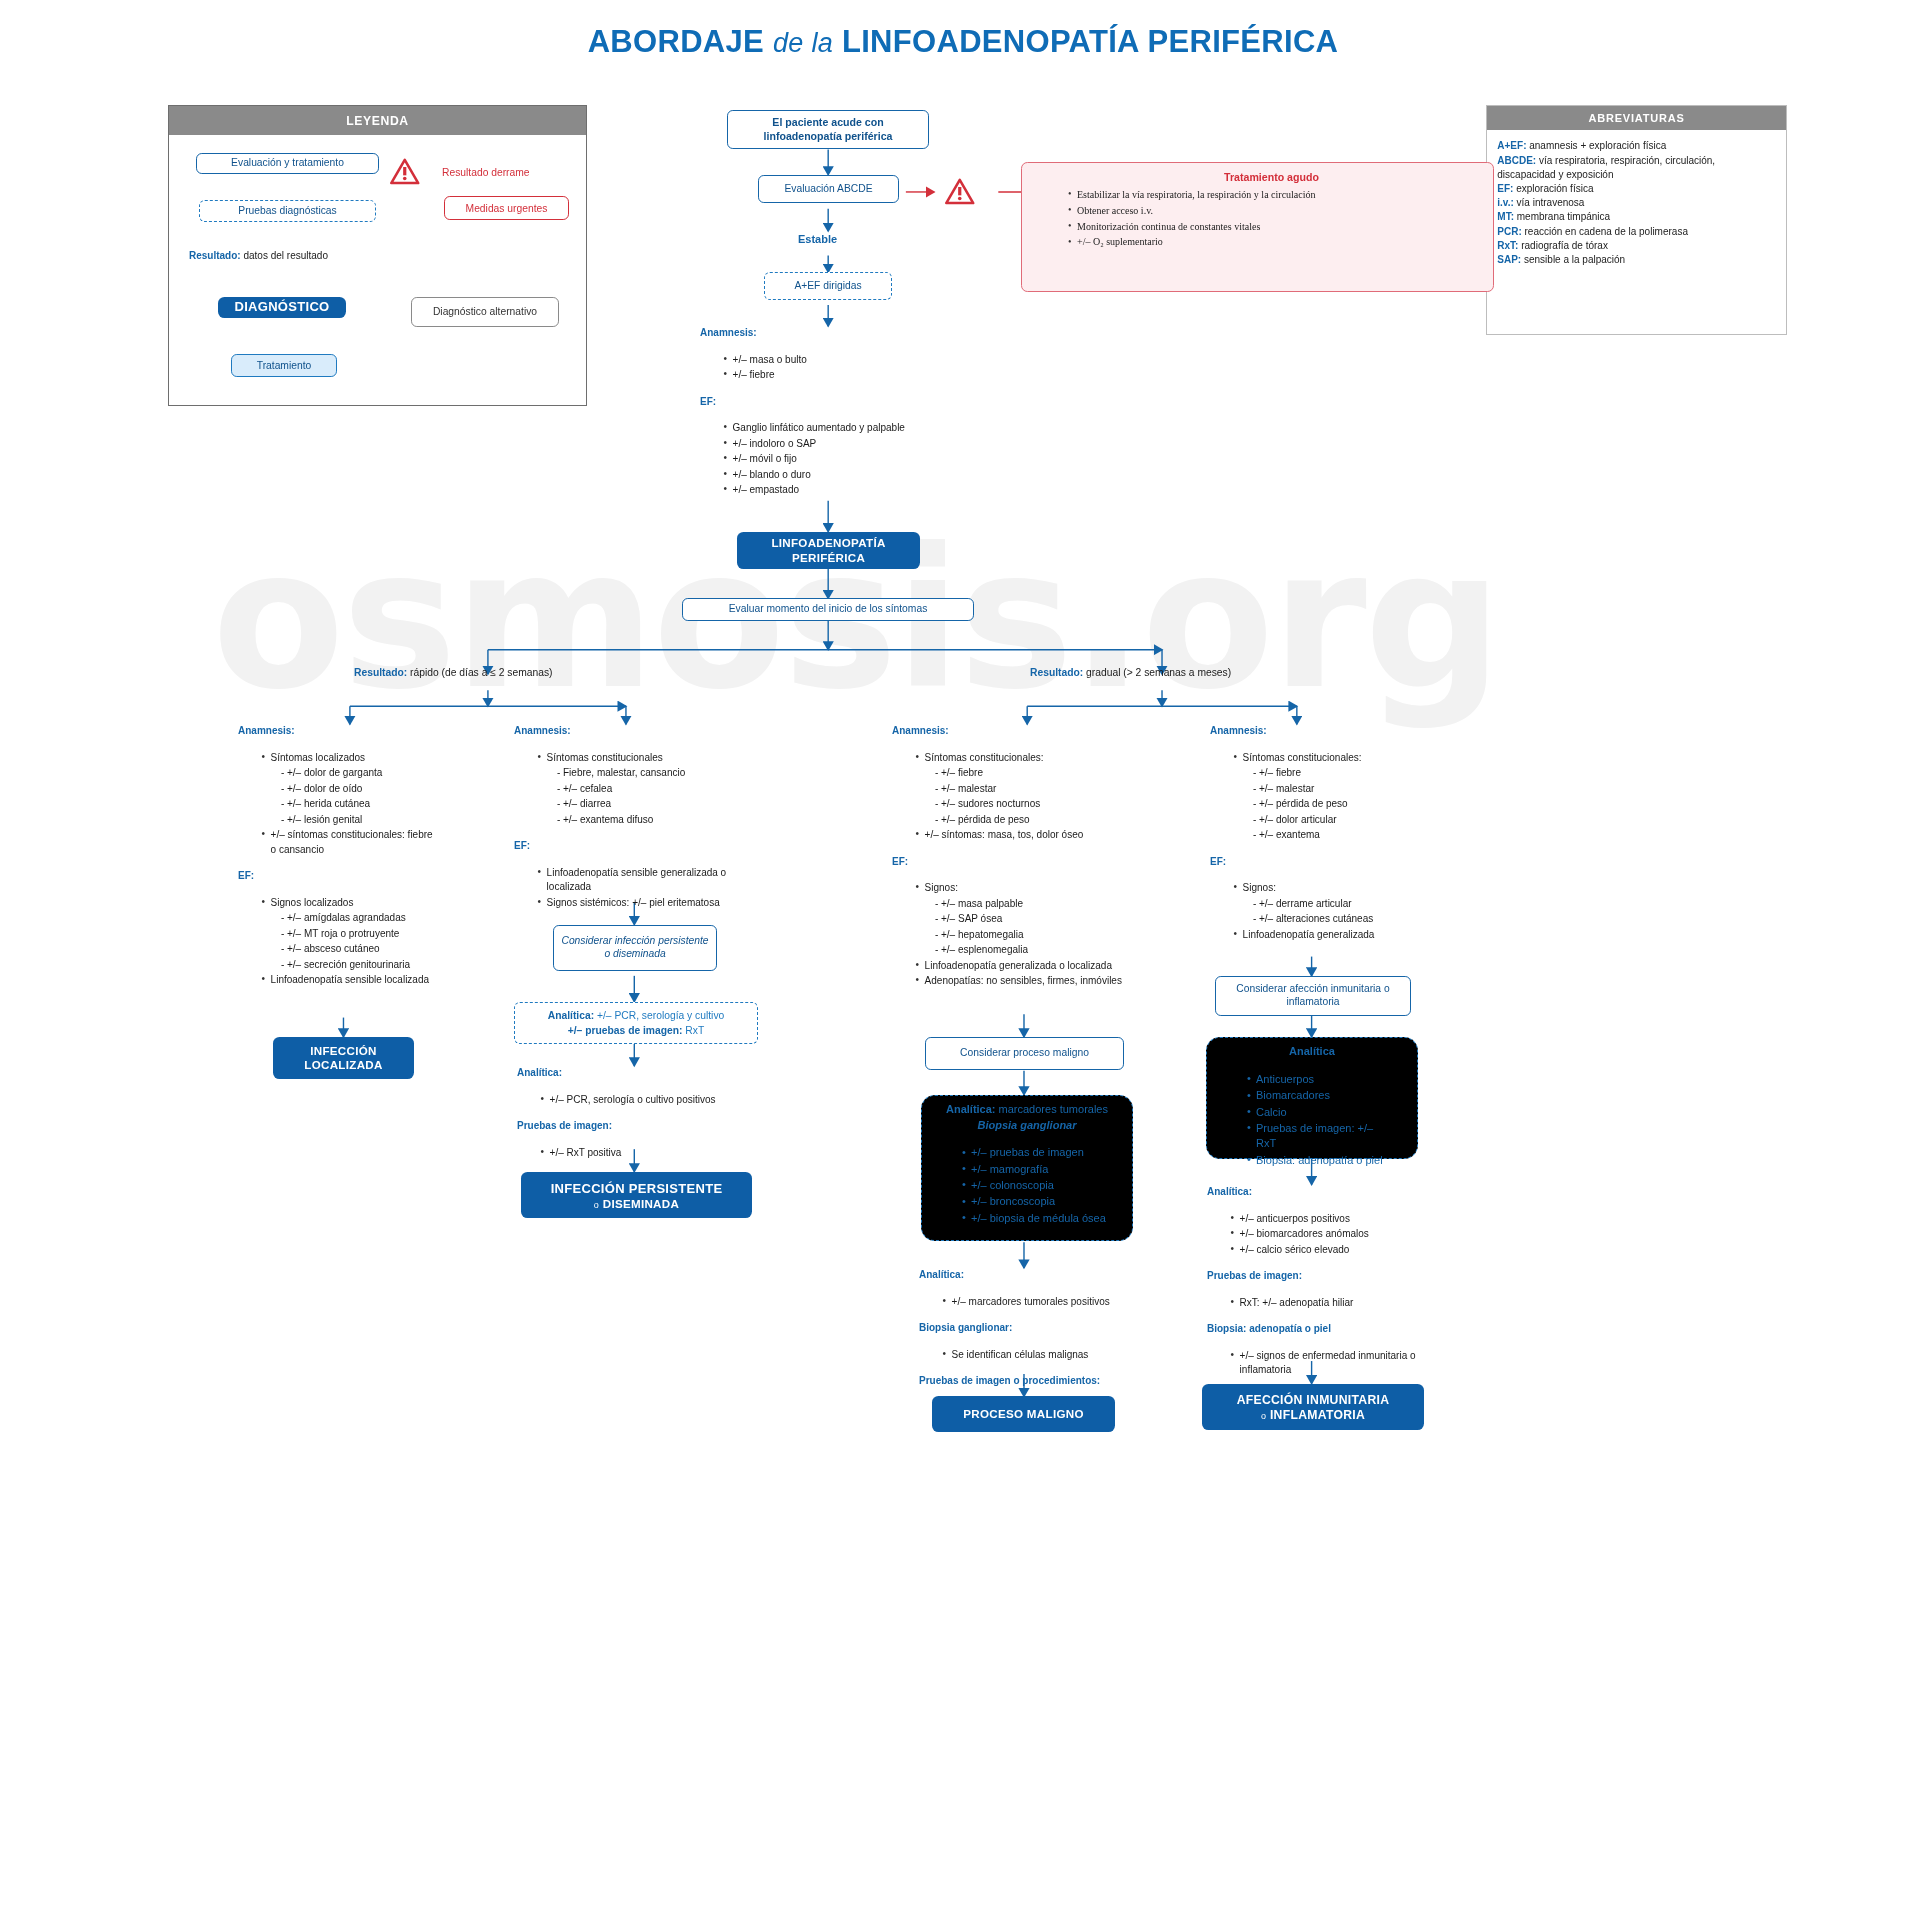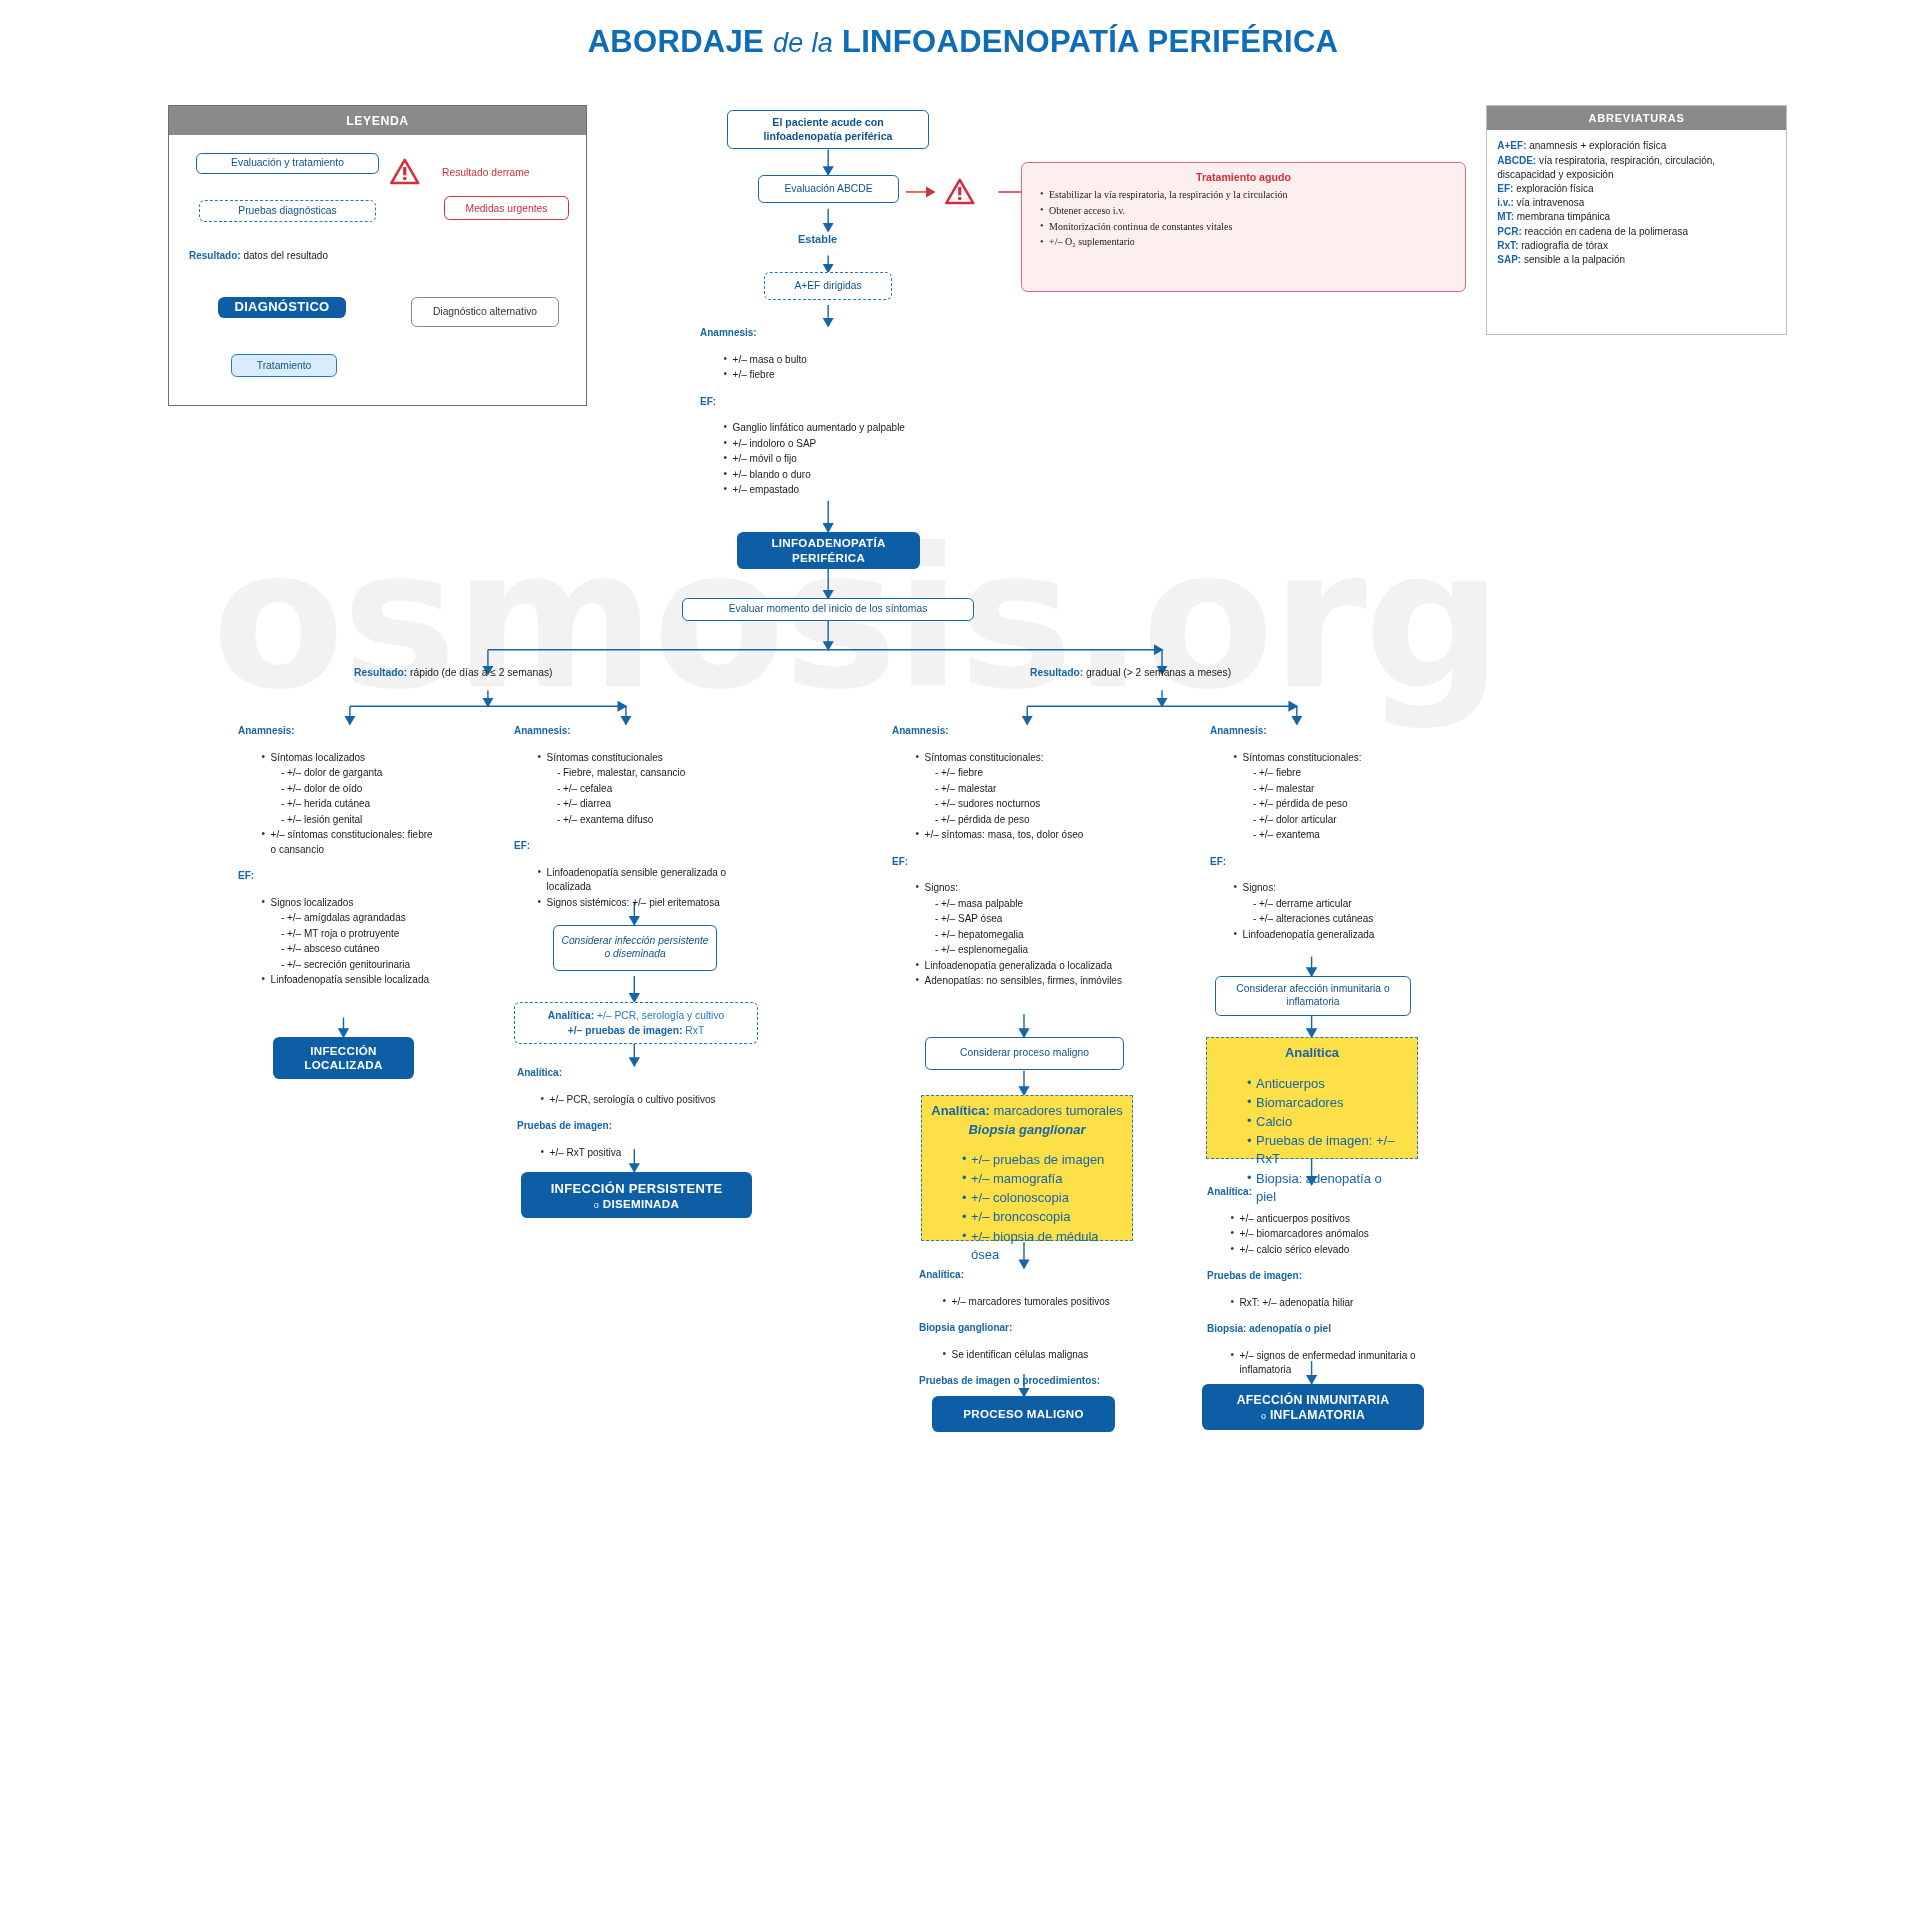--- a/index.html
+++ b/index.html
@@ -3,42 +3,42 @@
 <meta charset="utf-8">
 <style>
   html,body{margin:0;padding:0;background:#ffffff;}
   body{width:1926px;height:1926px;position:relative;font-family:"Liberation Sans",sans-serif;color:#1a1a1a;overflow:hidden;}
   .wm{position:absolute;left:212px;top:507px;font-size:193px;font-weight:700;color:#f2f2f2;letter-spacing:-2.6px;font-family:"DejaVu Sans",sans-serif;user-select:none;}
   #title{position:absolute;top:24.4px;left:0;width:1926px;text-align:center;font-size:31px;font-weight:700;color:#0f6cb6;letter-spacing:0.3px;}
   #title .it{font-style:italic;font-weight:400;font-size:27px;}
   .box{position:absolute;box-sizing:border-box;}
   .blue-out{border:1.3px solid #1565a8;border-radius:5.8px;background:#fff;color:#10528c;font-size:10.3px;text-align:center;display:flex;align-items:center;justify-content:center;padding:3.9px 6.4px;line-height:1.25;}
   .dash{border:1.3px dashed #1f7ac0;border-radius:5.8px;background:#fff;color:#10528c;font-size:10.3px;text-align:center;display:flex;align-items:center;justify-content:center;padding:3.9px 6.4px;line-height:1.25;}
-  .dash-fill{border:1.3px dashed #1f7ac0;border-radius:1px;background:#fde047;color:#1565a8;font-size:13px;padding:6.4px 9px;line-height:1.4;}
+  .dash-fill{border:1.3px dashed #1f7ac0;border-radius:14px;background:#000000;color:#1565a8;font-size:11px;padding:6.4px 9px;line-height:1.4;}
   .solid-blue{background:#0e5ea6;border-radius:6.4px;color:#fff;font-weight:700;font-size:11.6px;text-align:center;display:flex;align-items:center;justify-content:center;letter-spacing:0.3px;padding:5.1px 6.4px;line-height:1.25;}
   .lbl{position:absolute;font-size:10px;line-height:1.45;}
   .hd{color:#1565a8;font-weight:700;}
   .red{color:#d32f3a;}
   ul.b{margin:12px;padding-left:11.6px;list-style:none;}
   ul.b li{position:relative;padding-left:9px;margin:1px 0;}
   ul.b li:before{content:"•";position:absolute;left:0;top:-0.6px;color:#333;}
   ul.bl li:before{color:#1565a8;}
   .sub{padding-left:10.3px;}
   .sub div{margin:1px 0;}
   svg.lines{position:absolute;left:0;top:0;width:1926px;height:1926px;pointer-events:none;}
   
   #legend{position:absolute;left:168px;top:105px;width:417px;height:299px;border:1.9px solid #6e6e6e;background:#fff;}
   #legend .hdr{background:#8a8a8a;color:#fff;font-weight:700;font-size:12.2px;letter-spacing:0.6px;height:29px;display:flex;align-items:center;justify-content:center;}
   
   #abbr{position:absolute;left:1486px;top:105px;width:299px;height:228px;border:1.3px solid #bdbdbd;background:#fff;}
   #abbr .hdr{background:#8a8a8a;color:#fff;font-weight:700;font-size:11px;letter-spacing:0.8px;height:24.4px;display:flex;align-items:center;justify-content:center;}
   #abbr .body{padding:9px 10.3px;font-size:10px;line-height:1.42;color:#222;}
   #abbr .body b{color:#1565a8;}
   
-  #acute{position:absolute;left:1021px;top:162px;width:443px;height:128px;background:#fdeef0;border:1.3px solid #e06b78;border-radius:6.4px;}
+  #acute{position:absolute;left:1021px;top:162px;width:443px;height:128px;background:#fdeef0;border:1.3px solid #e06b78;border-radius:6.4px;padding-left:28px;}
   #acute .t{color:#d32f3a;font-weight:700;font-size:10.6px;text-align:center;margin:7.7px 0 5.1px;}
   #acute ul{margin:0;padding-left:19px;font-size:10px;line-height:1.4;color:#222;}
   #acute li{margin:1.9px 0;}
   .warn{position:absolute;width:29.5px;height:27px;}
   .warn svg{width:29.5px;height:27px;}
 </style>
 </head>
 <body>
 
 <div class="wm">osmosis.org</div>

